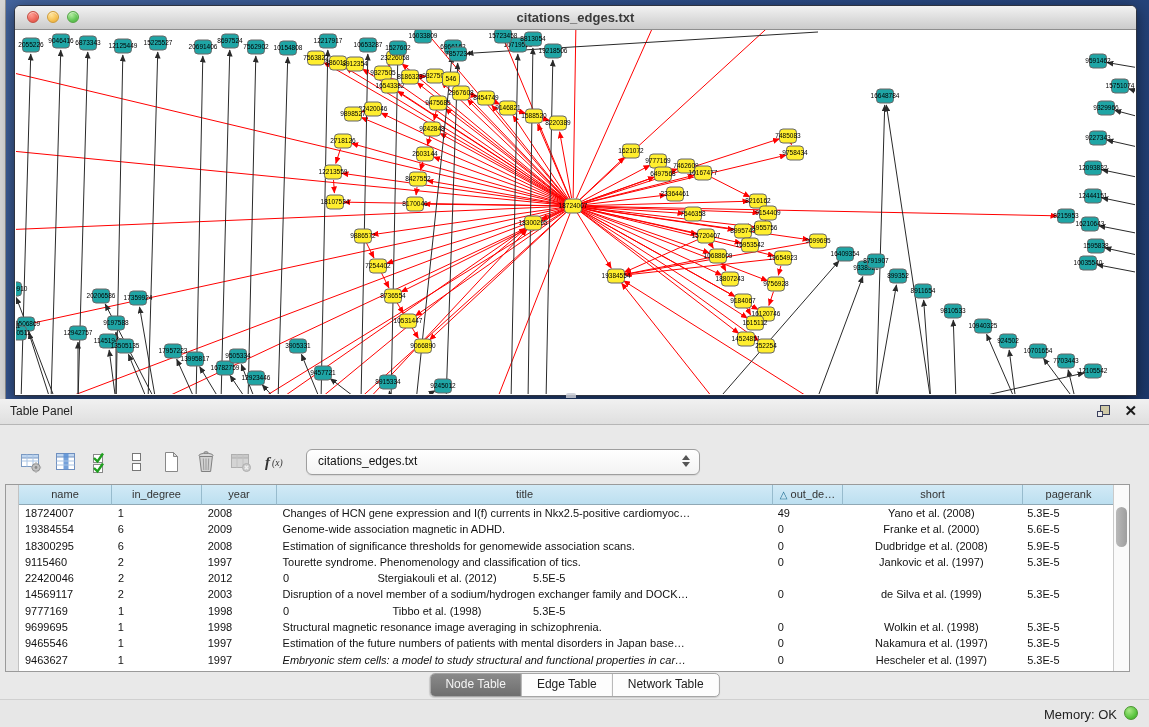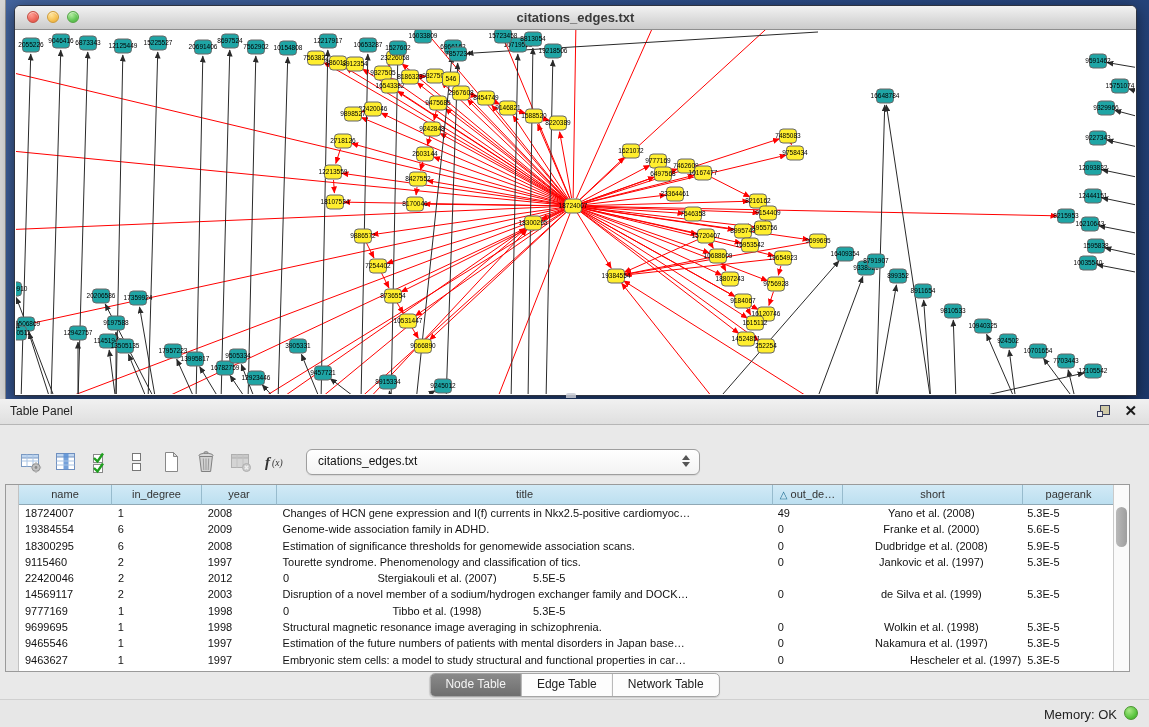--- a/index.html
+++ b/index.html
@@ -828,21 +828,21 @@
           <div class="td" style="width: 75px;">2008</div>
           <div class="td" style="width: 496px;">Changes of HCN gene expression and I(f) currents in Nkx2.5-positive cardiomyoc…</div>
           <div class="td" style="width: 70px;">49</div>
           <div class="td center" style="width: 180px;">Yano et al. (2008)</div>
           <div class="td" style="width: 92px;">5.3E-5</div>
         </div>
         <div class="tr">
           <div class="td" style="width: 93px;">19384554</div>
           <div class="td" style="width: 90px;">6</div>
           <div class="td" style="width: 75px;">2009</div>
-          <div class="td" style="width: 496px;">Genome-wide association family in ADHD.</div>
+          <div class="td" style="width: 496px;">Genome-wide association magnetic in ADHD.</div>
           <div class="td" style="width: 70px;">0</div>
           <div class="td center" style="width: 180px;">Franke et al. (2000)</div>
           <div class="td" style="width: 92px;">5.6E-5</div>
         </div>
         <div class="tr">
           <div class="td" style="width: 93px;">18300295</div>
           <div class="td" style="width: 90px;">6</div>
           <div class="td" style="width: 75px;">2008</div>
           <div class="td" style="width: 496px;">Estimation of significance thresholds for genomewide association scans.</div>
           <div class="td" style="width: 70px;">0</div>
@@ -856,21 +856,21 @@
           <div class="td" style="width: 496px;">Tourette syndrome. Phenomenology and classification of tics.</div>
           <div class="td" style="width: 70px;">0</div>
           <div class="td center" style="width: 180px;">Jankovic et al. (1997)</div>
           <div class="td" style="width: 92px;">5.3E-5</div>
         </div>
         <div class="tr">
           <div class="td" style="width: 93px;">22420046</div>
           <div class="td" style="width: 90px;">2</div>
           <div class="td" style="width: 75px;">2012</div>
           <div class="td" style="width: 70px;">0</div>
-          <div class="td center" style="width: 180px;">Stergiakouli et al. (2007)</div>
+          <div class="td center" style="width: 180px;">Stergiakouli et al. (2012)</div>
           <div class="td" style="width: 92px;">5.5E-5</div>
         </div>
         <div class="tr">
           <div class="td" style="width: 93px;">14569117</div>
           <div class="td" style="width: 90px;">2</div>
           <div class="td" style="width: 75px;">2003</div>
           <div class="td" style="width: 496px;">Disruption of a novel member of a sodium/hydrogen exchanger family and DOCK…</div>
           <div class="td" style="width: 70px;">0</div>
           <div class="td center" style="width: 180px;">de Silva et al. (1999)</div>
           <div class="td" style="width: 92px;">5.3E-5</div>
@@ -898,23 +898,23 @@
           <div class="td" style="width: 75px;">1997</div>
           <div class="td" style="width: 496px;">Estimation of the future numbers of patients with mental disorders in Japan base…</div>
           <div class="td" style="width: 70px;">0</div>
           <div class="td center" style="width: 180px;">Nakamura et al. (1997)</div>
           <div class="td" style="width: 92px;">5.3E-5</div>
         </div>
         <div class="tr">
           <div class="td" style="width: 93px;">9463627</div>
           <div class="td" style="width: 90px;">1</div>
           <div class="td" style="width: 75px;">1997</div>
-          <div class="td" style="width: 496px;">Embryonic stem cells: a model to study structural and functional properties in car…</div>
+          <div class="td" style="width: 496px; font-style: italic;">Embryonic stem cells: a model to study structural and functional properties in car…</div>
           <div class="td" style="width: 70px;">0</div>
-          <div class="td center" style="width: 180px; text-align: right;">Hescheler et al. (1997)</div>
+          <div class="td center" style="width: 180px;">Hescheler et al. (1997)</div>
           <div class="td" style="width: 92px;">5.3E-5</div>
         </div>
       </div>
     <div class="vscroll">
         <div class="vthumb"></div>
       </div>
   </div>
 
   <div class="tabs">
     <div class="tab selected">Node Table</div>

